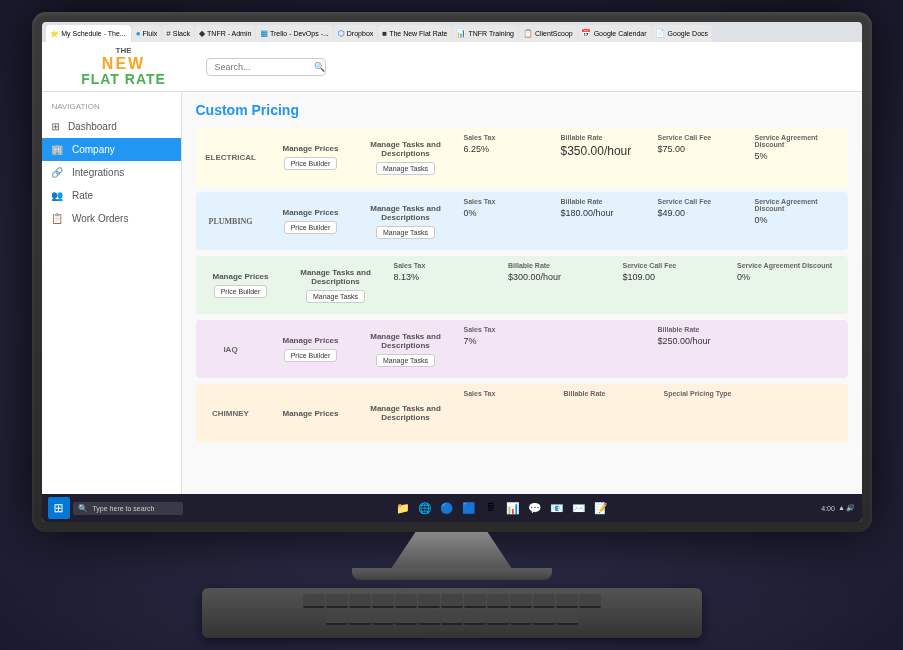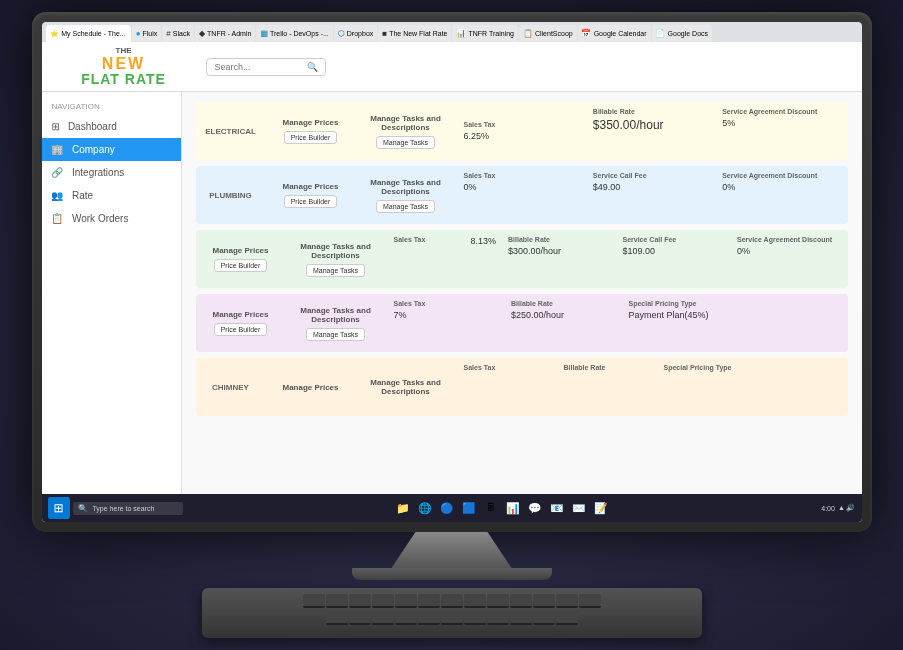--- a/index.html
+++ b/index.html
@@ -71,21 +71,21 @@
       </div>
 
       <div style="flex:1; display:flex; flex-direction:column; overflow:hidden; background:#f0f0f0;">
 
         <div style="height:50px; background:#fff; border-bottom:1px solid #ddd; display:flex; align-items:center; padding:0 12px; gap:12px; flex-shrink:0;">
           <div style="width:140px; flex-shrink:0; text-align:center; line-height:1.1; padding:2px 0;">
             <div style="font-size:8px; color:#555; font-weight:bold;">THE</div>
             <div style="font-size:16px; font-weight:900; color:#f5a623; letter-spacing:2px; line-height:1;">NEW</div>
             <div style="font-size:14px; font-weight:900; color:#4caf50; letter-spacing:1px; line-height:1;">FLAT RATE</div>
           </div>
-          <div style="display:flex;align-items:center;border:1px solid #ccc;border-radius:4px;padding:3px 8px;gap:13px;width:120px;">
+          <div style="display:flex;align-items:center;border:1px solid #ccc;border-radius:4px;padding:3px 8px;gap:20px;width:120px;">
             <input style="border: none; outline: none; font-size: 9px; width: 80px; color: rgb(136, 136, 136);" placeholder="Search...">
             <span style="color:#888;font-size:9px;">🔍</span>
           </div>
         </div>
 
         <div style="flex:1; display:flex; overflow:hidden;">
 
           <div style="width:140px; background:#fff; border-right:1px solid #e0e0e0; padding-top:6px; flex-shrink:0; overflow:hidden;">
             <div style="font-size:8px;color:#999;padding:4px 10px;text-transform:uppercase;">Navigation</div>
 
@@ -110,61 +110,70 @@
             </div>
 
             <div style="display:flex;align-items:center;gap:8px;padding:6px 10px;font-size:10px;color:#555;cursor:pointer;">
               <span style="font-size:10px;">📋</span>
               <span>Work Orders</span>
             </div>
           </div>
 
           <div style="flex:1;overflow-y:auto;padding:10px 14px;background:#f9f9f9;">
 
+            <div style="font-size:14px;font-weight:bold;color:#2196f3;margin-bottom:10px;">Custom Pricing</div>
 
             <div style="display:flex;align-items:stretch;margin-bottom:6px;border-radius:4px;overflow:hidden;min-height:58px;background:#fffde7;">
               <div style="width:70px;display:flex;align-items:center;justify-content:center;font-size:8px;font-weight:bold;color:#666;padding:4px;flex-shrink:0;">ELECTRICAL</div>
               <div style="width:90px;display:flex;flex-direction:column;align-items:center;justify-content:center;gap:4px;padding:4px;flex-shrink:0;">
                 <div style="font-size:8px;color:#555;font-weight:bold;text-align:center;">Manage Prices</div>
                 <button style="font-size:7px;padding:2px 6px;border:1px solid #ccc;background:#fff;border-radius:3px;cursor:pointer;white-space:nowrap;color:#333;">Price Builder</button>
               </div>
               <div style="width:100px;display:flex;flex-direction:column;align-items:center;justify-content:center;gap:4px;padding:4px;flex-shrink:0;">
                 <div style="font-size:8px;color:#555;font-weight:bold;text-align:center;">Manage Tasks and Descriptions</div>
                 <button style="font-size:7px;padding:2px 6px;border:1px solid #ccc;background:#fff;border-radius:3px;cursor:pointer;white-space:nowrap;color:#333;">Manage Tasks</button>
               </div>
               <div style="flex:1;display:flex;align-items:stretch;padding:4px 6px;gap:8px;">
-                <div style="flex:1;display:flex;flex-direction:column;justify-content:center;padding:2px;">
+                <div style="flex:1;display:flex;flex-direction:column;justify-content:flex-start;padding:2px;">
                   <div style="font-size:7px;font-weight:bold;color:#666;margin-bottom:3px;">Sales Tax</div>
                   <div style="font-size:9px;color:#333;">6.25%</div>
                 </div>
                 <div style="flex:1;display:flex;flex-direction:column;justify-content:flex-start;padding:2px;">
                   <div style="font-size:7px;font-weight:bold;color:#666;margin-bottom:3px;">Billable Rate</div>
                   <div style="font-size:12px;color:#333;">$350.00/hour</div>
+                </div>
+                <div style="flex:1;display:flex;flex-direction:column;justify-content:flex-start;padding:2px;">
+                  <div style="font-size:7px;font-weight:bold;color:#666;margin-bottom:3px;">Service Call Fee</div>
+                  <div style="font-size:9px;color:#333;">$75.00</div>
                 </div>
                 <div style="flex:1;display:flex;flex-direction:column;justify-content:flex-start;padding:2px;">
                   <div style="font-size:7px;font-weight:bold;color:#666;margin-bottom:3px;">Service Agreement Discount</div>
                   <div style="font-size:9px;color:#333;">5%</div>
                 </div>
               </div>
             </div>
 
             <div style="display:flex;align-items:stretch;margin-bottom:6px;border-radius:4px;overflow:hidden;min-height:58px;background:#e3f2fd;">
-              <div style="width:70px;display:flex;align-items:center;justify-content:center;font-size:8px;font-weight:bold;color:#666;padding:22px;flex-shrink:0;">PLUMBING</div>
+              <div style="width:70px;display:flex;align-items:center;justify-content:center;font-size:8px;font-weight:bold;color:#666;padding:22px;flex-shrink:0;font-family:Liberation Serif, serif;">PLUMBING</div>
               <div style="width:90px;display:flex;flex-direction:column;align-items:center;justify-content:center;gap:4px;padding:4px;flex-shrink:0;">
                 <div style="font-size:8px;color:#555;font-weight:bold;text-align:center;">Manage Prices</div>
                 <button style="font-size:7px;padding:2px 6px;border:1px solid #ccc;background:#fff;border-radius:3px;cursor:pointer;white-space:nowrap;color:#333;">Price Builder</button>
               </div>
               <div style="width:100px;display:flex;flex-direction:column;align-items:center;justify-content:center;gap:4px;padding:4px;flex-shrink:0;">
                 <div style="font-size:8px;color:#555;font-weight:bold;text-align:center;">Manage Tasks and Descriptions</div>
                 <button style="font-size:7px;padding:2px 6px;border:1px solid #ccc;background:#fff;border-radius:3px;cursor:pointer;white-space:nowrap;color:#333;">Manage Tasks</button>
               </div>
               <div style="flex:1;display:flex;align-items:stretch;padding:4px 6px;gap:8px;">
                 <div style="flex:1;display:flex;flex-direction:column;justify-content:flex-start;padding:2px;">
                   <div style="font-size:7px;font-weight:bold;color:#666;margin-bottom:3px;">Sales Tax</div>
                   <div style="font-size:9px;color:#333;">0%</div>
+                </div>
+                <div style="flex:1;display:flex;flex-direction:column;justify-content:flex-start;padding:2px;">
+                  <div style="font-size:7px;font-weight:bold;color:#666;margin-bottom:3px;">Billable Rate</div>
+                  <div style="font-size:9px;color:#333;">$180.00/hour</div>
                 </div>
                 <div style="flex:1;display:flex;flex-direction:column;justify-content:flex-start;padding:2px;">
                   <div style="font-size:7px;font-weight:bold;color:#666;margin-bottom:3px;">Service Call Fee</div>
                   <div style="font-size:9px;color:#333;">$49.00</div>
                 </div>
                 <div style="flex:1;display:flex;flex-direction:column;justify-content:flex-start;padding:2px;">
                   <div style="font-size:7px;font-weight:bold;color:#666;margin-bottom:3px;">Service Agreement Discount</div>
                   <div style="font-size:9px;color:#333;">0%</div>
                 </div>
               </div>
@@ -173,60 +182,57 @@
             <div style="display:flex;align-items:stretch;margin-bottom:6px;border-radius:4px;overflow:hidden;min-height:58px;background:#e8f5e9;">
               <div style="width:90px;display:flex;flex-direction:column;align-items:center;justify-content:center;gap:4px;padding:4px;flex-shrink:0;">
                 <div style="font-size:8px;color:#555;font-weight:bold;text-align:center;">Manage Prices</div>
                 <button style="font-size:7px;padding:2px 6px;border:1px solid #ccc;background:#fff;border-radius:3px;cursor:pointer;white-space:nowrap;color:#333;">Price Builder</button>
               </div>
               <div style="width:100px;display:flex;flex-direction:column;align-items:center;justify-content:center;gap:4px;padding:4px;flex-shrink:0;">
                 <div style="font-size:8px;color:#555;font-weight:bold;text-align:center;">Manage Tasks and Descriptions</div>
                 <button style="font-size:7px;padding:2px 6px;border:1px solid #ccc;background:#fff;border-radius:3px;cursor:pointer;white-space:nowrap;color:#333;">Manage Tasks</button>
               </div>
               <div style="flex:1;display:flex;align-items:stretch;padding:4px 6px;gap:8px;">
-                <div style="flex:1;display:flex;flex-direction:row;justify-content:space-between;padding:2px;">
+                <div style="flex:1;display:flex;flex-direction:column;justify-content:flex-start;padding:2px;">
                   <div style="font-size:7px;font-weight:bold;color:#666;margin-bottom:3px;">Sales Tax</div>
                   <div style="font-size:9px;color:#333;">8.13%</div>
                 </div>
                 <div style="flex:1;display:flex;flex-direction:column;justify-content:flex-start;padding:2px;">
                   <div style="font-size:7px;font-weight:bold;color:#666;margin-bottom:3px;">Billable Rate</div>
                   <div style="font-size:9px;color:#333;">$300.00/hour</div>
                 </div>
                 <div style="flex:1;display:flex;flex-direction:column;justify-content:flex-start;padding:2px;">
                   <div style="font-size:7px;font-weight:bold;color:#666;margin-bottom:3px;">Service Call Fee</div>
                   <div style="font-size:9px;color:#333;">$109.00</div>
                 </div>
                 <div style="flex:1;display:flex;flex-direction:column;justify-content:flex-start;padding:2px;">
                   <div style="font-size:7px;font-weight:bold;color:#666;margin-bottom:3px;">Service Agreement Discount</div>
                   <div style="font-size:9px;color:#333;">0%</div>
                 </div>
               </div>
             </div>
 
             <div style="display:flex;align-items:stretch;margin-bottom:6px;border-radius:4px;overflow:hidden;min-height:58px;background:#f3e5f5;">
+              <div style="width:70px;display:flex;align-items:center;justify-content:center;font-size:8px;font-weight:bold;color:#666;padding:4px;flex-shrink:0;">IAQ</div>
               <div style="width:90px;display:flex;flex-direction:column;align-items:center;justify-content:center;gap:4px;padding:4px;flex-shrink:0;">
                 <div style="font-size:8px;color:#555;font-weight:bold;text-align:center;">Manage Prices</div>
                 <button style="font-size:7px;padding:2px 6px;border:1px solid #ccc;background:#fff;border-radius:3px;cursor:pointer;white-space:nowrap;color:#333;">Price Builder</button>
               </div>
               <div style="width:100px;display:flex;flex-direction:column;align-items:center;justify-content:center;gap:4px;padding:4px;flex-shrink:0;">
                 <div style="font-size:8px;color:#555;font-weight:bold;text-align:center;">Manage Tasks and Descriptions</div>
                 <button style="font-size:7px;padding:2px 6px;border:1px solid #ccc;background:#fff;border-radius:3px;cursor:pointer;white-space:nowrap;color:#333;">Manage Tasks</button>
               </div>
               <div style="flex:1;display:flex;align-items:stretch;padding:4px 6px;gap:8px;">
                 <div style="flex:1;display:flex;flex-direction:column;justify-content:flex-start;padding:2px;">
                   <div style="font-size:7px;font-weight:bold;color:#666;margin-bottom:3px;">Sales Tax</div>
                   <div style="font-size:9px;color:#333;">7%</div>
                 </div>
                 <div style="flex:1;display:flex;flex-direction:column;justify-content:flex-start;padding:2px;">
                   <div style="font-size:7px;font-weight:bold;color:#666;margin-bottom:3px;">Billable Rate</div>
                   <div style="font-size:9px;color:#333;">$250.00/hour</div>
-                </div>
-                <div style="flex:2;display:flex;flex-direction:column;justify-content:flex-start;padding:2px;">
-                  <div style="font-size:7px;font-weight:bold;color:#666;margin-bottom:3px;">Special Pricing Type</div>
-                  <div style="font-size:9px;color:#333;">Payment Plan(45%)</div>
                 </div>
               </div>
             </div>
 
             <div style="display:flex;align-items:stretch;margin-bottom:6px;border-radius:4px;overflow:hidden;min-height:58px;background:#fff3e0;">
               <div style="width:70px;display:flex;align-items:center;justify-content:center;font-size:8px;font-weight:bold;color:#666;padding:4px;flex-shrink:0;">CHIMNEY</div>
               <div style="width:90px;display:flex;flex-direction:column;align-items:center;justify-content:center;gap:4px;padding:4px;flex-shrink:0;">
                 <div style="font-size:8px;color:#555;font-weight:bold;text-align:center;">Manage Prices</div>
               </div>
               <div style="width:100px;display:flex;flex-direction:column;align-items:center;justify-content:center;gap:4px;padding:4px;flex-shrink:0;">

